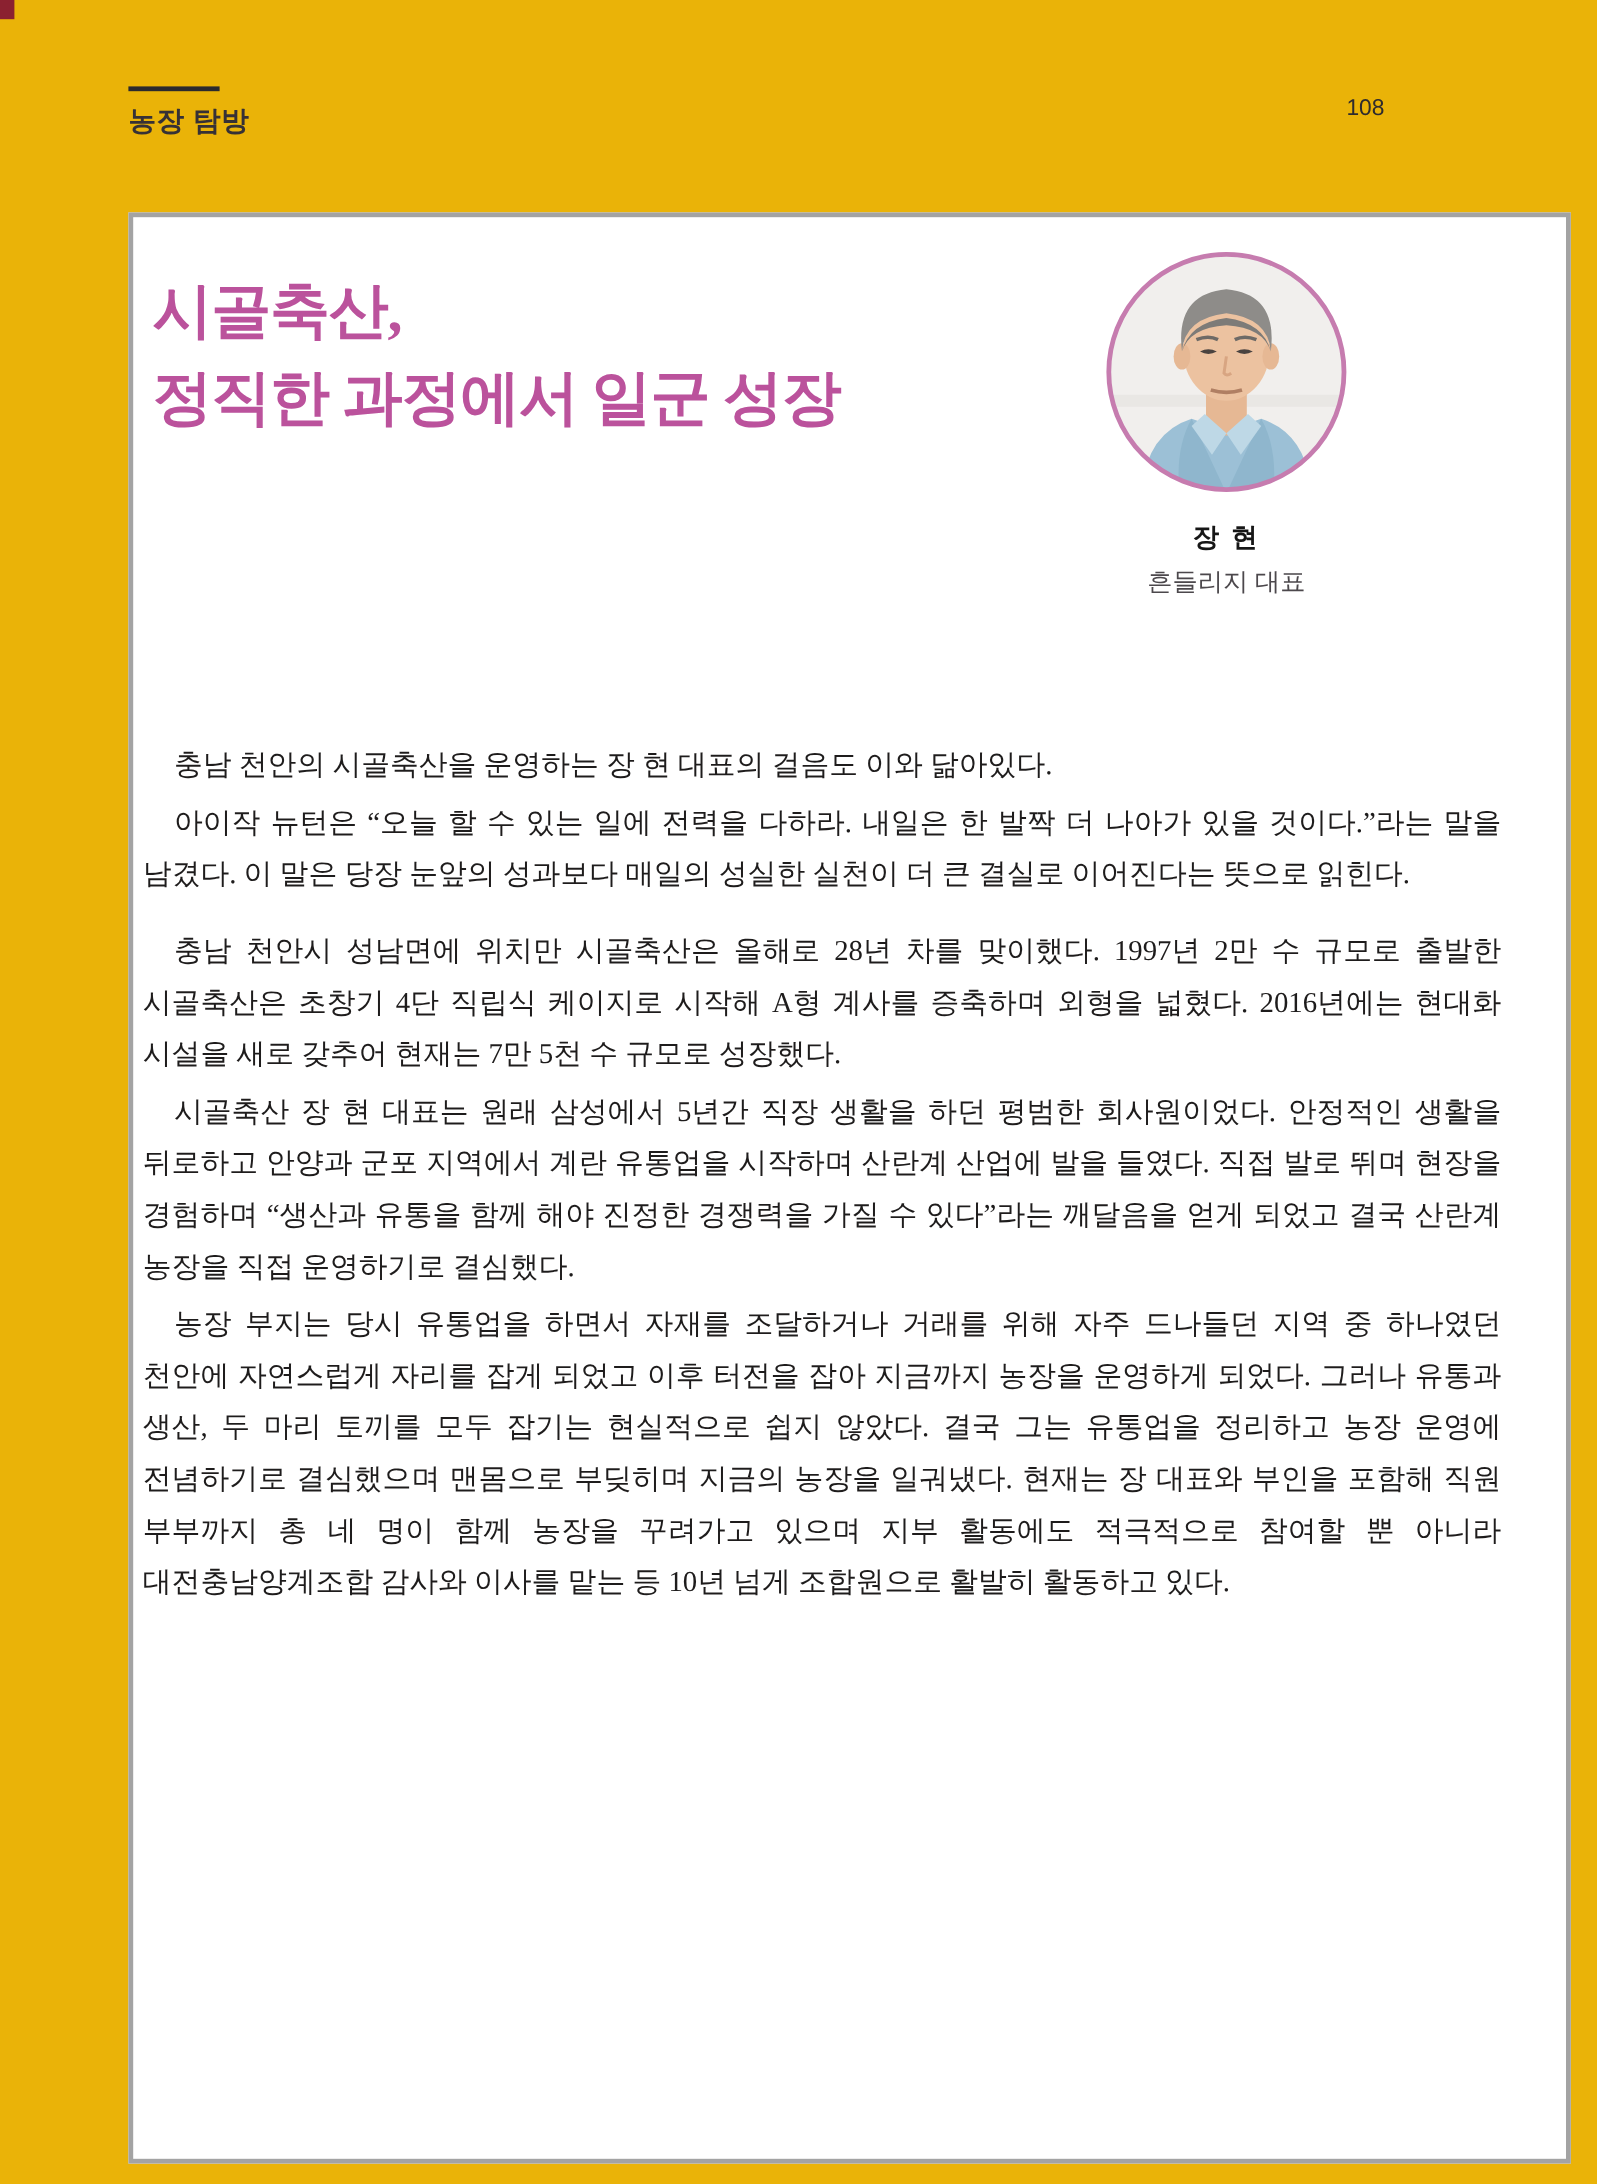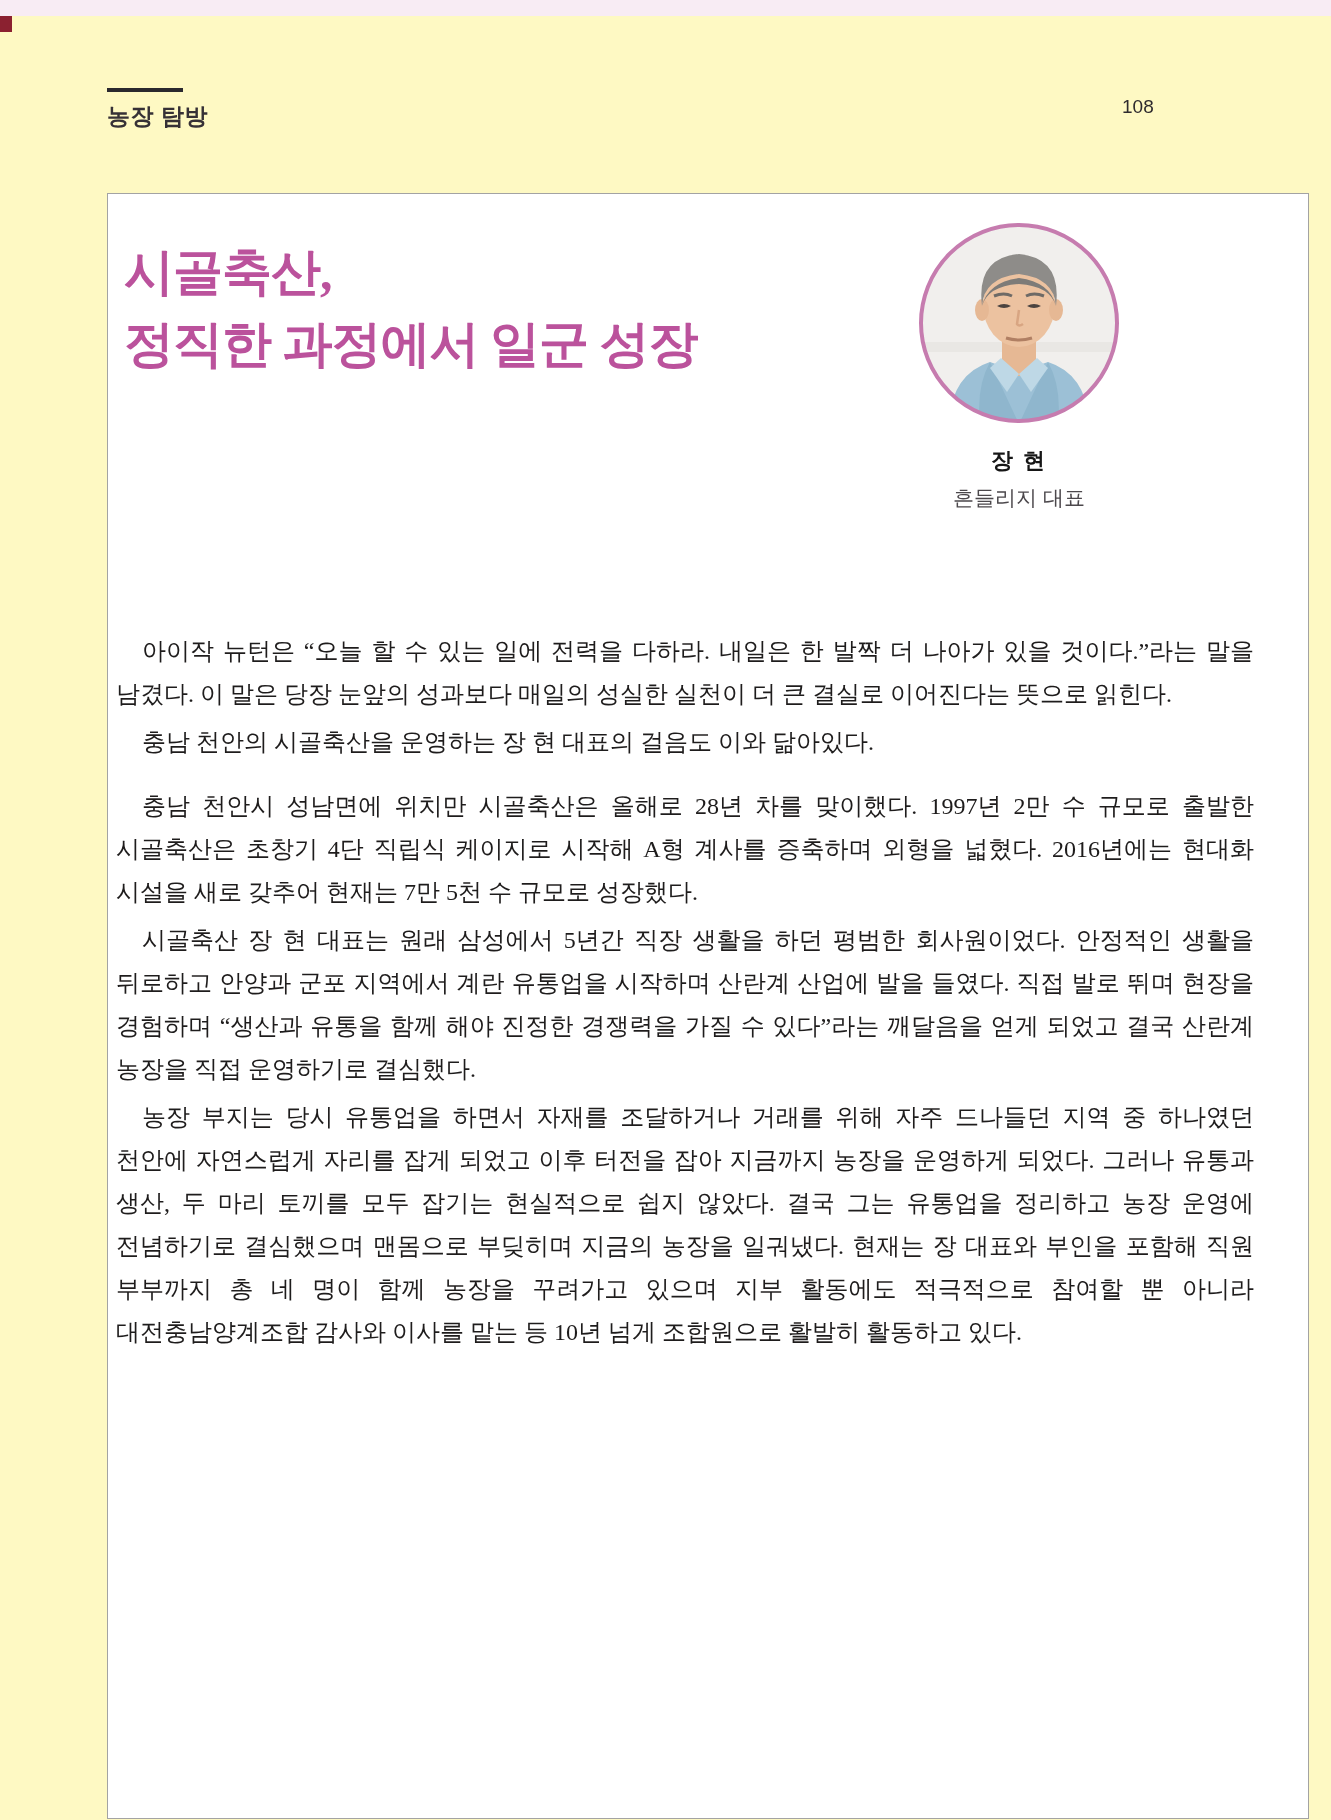--- a/index.html
+++ b/index.html
@@ -3,21 +3,21 @@
 <meta charset="utf-8">
 <style>
   * { margin: 0; padding: 0; box-sizing: border-box; }
   html, body { width: 1331px; height: 1820px; }
   body {
     font-family: "Liberation Sans", "DejaVu Sans", sans-serif;
     background: #f8ecf4;
     position: relative;
     overflow: hidden;
   }
-  .page { position: absolute; inset: 0; background: #fef9c3; margin-top: 16px; }
+  .page { position: absolute; inset: 0; background: #eab308; }
 
   .corner-mark {
     position: absolute; left: 0; top: 0;
     width: 12px; height: 16px;
     background: #8b2130;
   }
 
   .section-header { position: absolute; left: 107px; top: 72px; }
   .section-rule {
     width: 76px; height: 4px; background: #2b2a2e;
@@ -30,21 +30,21 @@
 
   .page-number {
     position: absolute; left: 1122px; top: 80px;
     font-size: 19px; font-weight: 500; color: #2e2b2e;
   }
 
   .card {
     position: absolute; left: 107px; top: 177px;
     width: 1202px; height: 1626px;
     background: #ffffff;
-    border: 1px solid #a3a3a3;
+    border: 4px solid #a3a3a3;
   }
   .card-inner { position: relative; width: 100%; height: 100%; }
 
   .article-title {
     position: absolute; left: 16px; top: 42px;
     width: 690px;
     font-family: "Liberation Serif", "DejaVu Serif", serif;
     font-size: 50px; font-weight: 900;
     line-height: 72px;
     color: #bb529c;
@@ -150,22 +150,22 @@
               <path d="M88 116 Q101 120 114 116" stroke="#b07f63" stroke-width="3" fill="none"></path>
             </g>
             <circle cx="101" cy="101" r="98" fill="none" stroke="#c67caf" stroke-width="4"></circle>
           </svg>
         </div>
         <div class="profile-name">장 현</div>
         <div class="profile-role">흔들리지 대표</div>
       </div>
 
       <div class="article-body">
+        <p>충남 천안의 시골축산을 운영하는 장 현 대표의 걸음도 이와 닮아있다.</p>
         <p>아이작 뉴턴은 “오늘 할 수 있는 일에 전력을 다하라. 내일은 한 발짝 더 나아가 있을 것이다.”라는 말을 남겼다. 이 말은 당장 눈앞의 성과보다 매일의 성실한 실천이 더 큰 결실로 이어진다는 뜻으로 읽힌다.</p>
-        <p>충남 천안의 시골축산을 운영하는 장 현 대표의 걸음도 이와 닮아있다.</p>
         <p class="gap-before">충남 천안시 성남면에 위치만 시골축산은 올해로 28년 차를 맞이했다. 1997년 2만 수 규모로 출발한 시골축산은 초창기 4단 직립식 케이지로 시작해 A형 계사를 증축하며 외형을 넓혔다. 2016년에는 현대화 시설을 새로 갖추어 현재는 7만 5천 수 규모로 성장했다.</p>
         <p>시골축산 장 현 대표는 원래 삼성에서 5년간 직장 생활을 하던 평범한 회사원이었다. 안정적인 생활을 뒤로하고 안양과 군포 지역에서 계란 유통업을 시작하며 산란계 산업에 발을 들였다. 직접 발로 뛰며 현장을 경험하며 “생산과 유통을 함께 해야 진정한 경쟁력을 가질 수 있다”라는 깨달음을 얻게 되었고 결국 산란계 농장을 직접 운영하기로 결심했다.</p>
         <p>농장 부지는 당시 유통업을 하면서 자재를 조달하거나 거래를 위해 자주 드나들던 지역 중 하나였던 천안에 자연스럽게 자리를 잡게 되었고 이후 터전을 잡아 지금까지 농장을 운영하게 되었다. 그러나 유통과 생산, 두 마리 토끼를 모두 잡기는 현실적으로 쉽지 않았다. 결국 그는 유통업을 정리하고 농장 운영에 전념하기로 결심했으며 맨몸으로 부딪히며 지금의 농장을 일궈냈다. 현재는 장 대표와 부인을 포함해 직원 부부까지 총 네 명이 함께 농장을 꾸려가고 있으며 지부 활동에도 적극적으로 참여할 뿐 아니라 대전충남양계조합 감사와 이사를 맡는 등 10년 넘게 조합원으로 활발히 활동하고 있다.</p>
       </div>
 
     </div>
   </div>
 
 </div>
 

